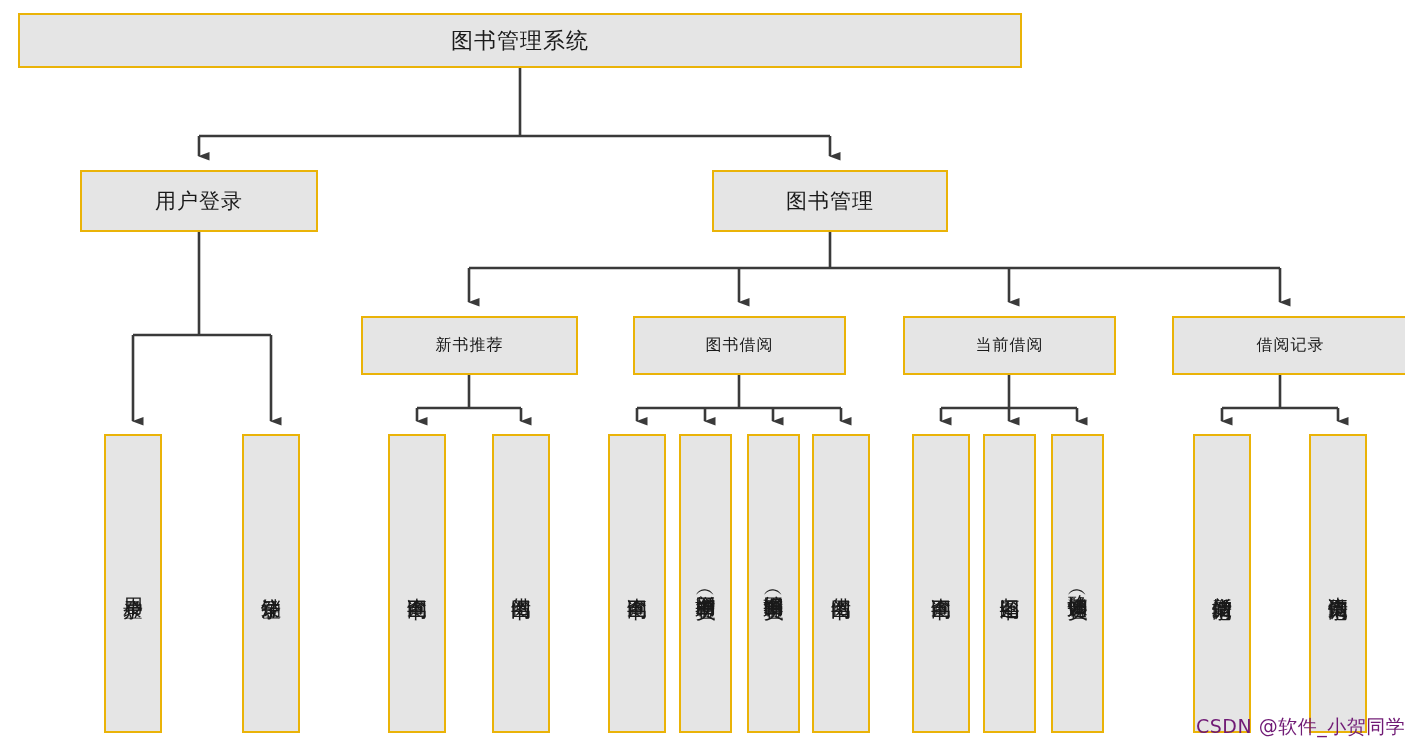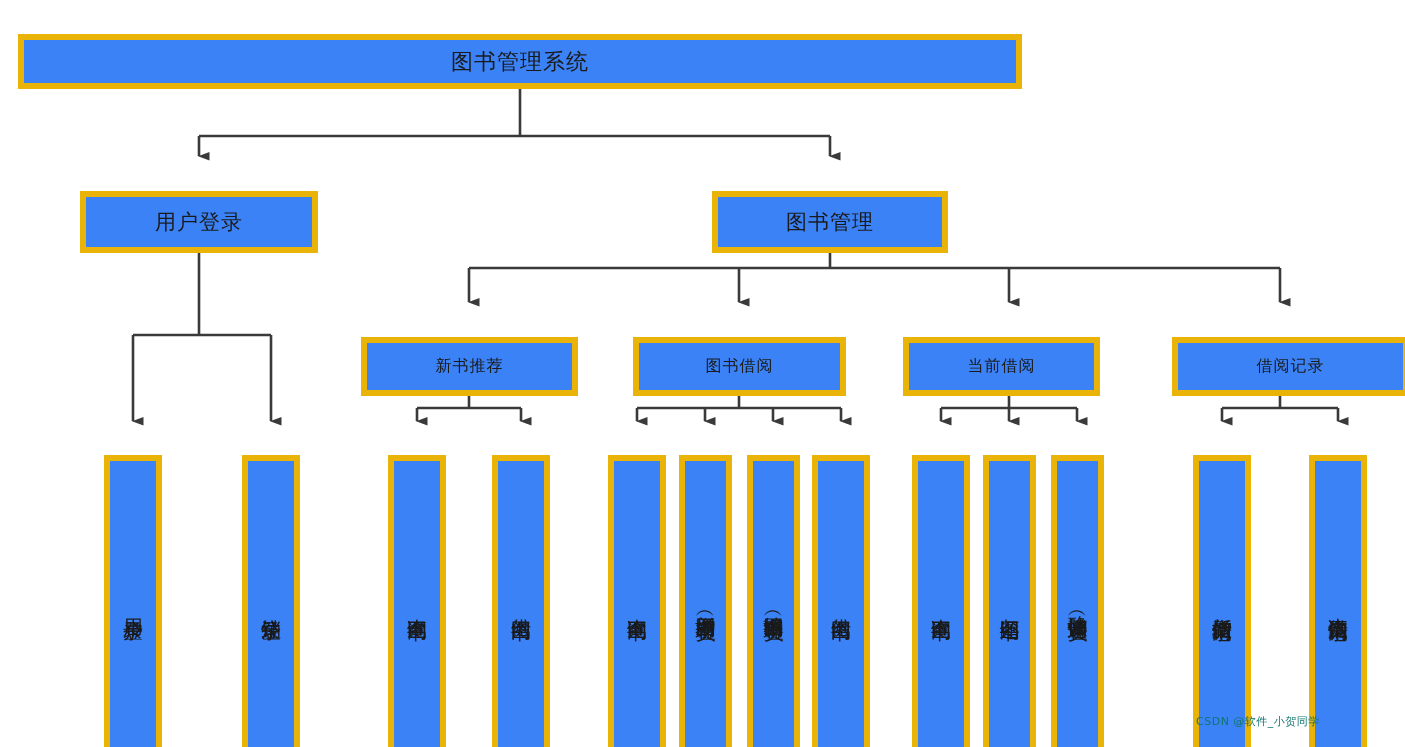--- a/index.html
+++ b/index.html
@@ -22,27 +22,26 @@
     position: absolute;
     left: 0;
     top: 0;
     width: 1405px;
     height: 747px;
     pointer-events: none;
   }
   .node {
     position: absolute;
     box-sizing: border-box;
-    background: #3b82f6;
-    border: 6px solid #eab308;
+    background: #e5e5e5;
+    border: 2px solid #eab308;
     display: flex;
     align-items: center;
     justify-content: center;
     color: #1a1a1a;
-    margin-top: 21px;
   }
   .node.root {
     font-size: 22px;
   }
   .node.l2 {
     font-size: 21px;
   }
   .node.l3 {
     font-size: 16px;
   }
@@ -59,22 +58,22 @@
     letter-spacing: 1px;
     white-space: nowrap;
     display: block;
   }
   .htext {
     white-space: nowrap;
     letter-spacing: 1px;
   }
   .watermark {
     position: absolute;
-    color: #0f766e;
-    font-size: 11px;
+    color: #701a75;
+    font-size: 19px;
     letter-spacing: 0.5px;
     white-space: nowrap;
     user-select: none;
   }
 </style>
 </head>
 <body>
 
 <div id="canvas">
 
@@ -139,21 +138,21 @@
   <div class="node l2" style="left:712px; top:170px; width:236px; height:62px;">
     <span class="htext">图书管理</span>
   </div>
 
   <div class="node l3" style="left:361px; top:316px; width:217px; height:59px;">
     <span class="htext">新书推荐</span>
   </div>
   <div class="node l3" style="left:633px; top:316px; width:213px; height:59px;justify-content:center;">
     <span class="htext">图书借阅</span>
   </div>
-  <div class="node l3" style="left:903px; top:316px; width:197px; height:59px;font-family:Liberation Serif, serif;">
+  <div class="node l3" style="left:903px; top:316px; width:213px; height:59px;font-family:Liberation Serif, serif;">
     <span class="htext">当前借阅</span>
   </div>
   <div class="node l3" style="left:1172px; top:316px; width:237px; height:59px;">
     <span class="htext">借阅记录</span>
   </div>
 
   <div class="node leaf" style="left:104px; top:434px; width:58px; height:299px;">
     <span class="vtext">用户登录</span>
   </div>
   <div class="node leaf" style="left:242px; top:434px; width:58px; height:299px;">

